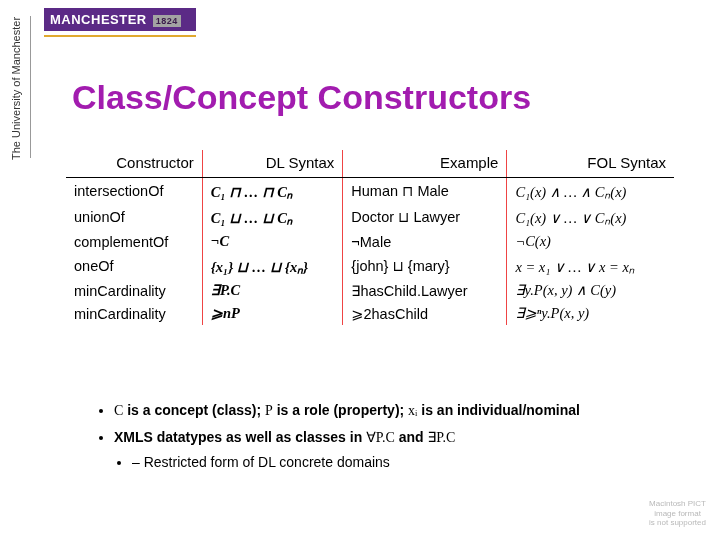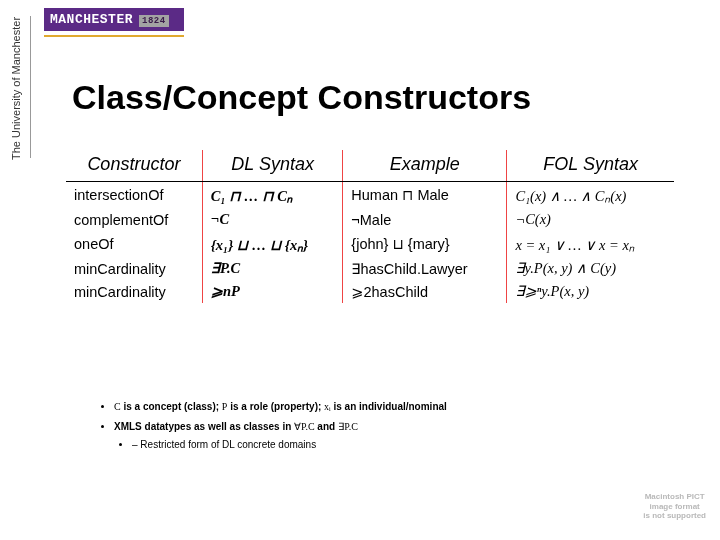--- a/index.html
+++ b/index.html
@@ -10,22 +10,21 @@
     background: #fff;
     font-family: Arial, Helvetica, sans-serif;
     color: #000;
     position: relative;
     overflow: hidden;
   }
   .logo-block {
     position: absolute;
     top: 8px;
     left: 44px;
-    width: 140px;
-    font-family: Liberation Mono, monospace;
+    width: 152px;
   }
   .logo-bar {
     background: #5b2a86;
     color: #fff;
     font-weight: bold;
     font-size: 13px;
     letter-spacing: 0.5px;
     padding: 4px 6px;
     display: flex;
     align-items: baseline;
@@ -60,71 +59,70 @@
     width: 1px;
     height: 142px;
     background: #999;
   }
   .title {
     position: absolute;
     top: 78px;
     left: 72px;
     font-size: 34px;
     font-weight: bold;
-    color: #000000;
+    color: #a21caf;
   }
   .table-wrap {
     position: absolute;
     top: 150px;
     left: 66px;
     width: 608px;
   }
   table {
     border-collapse: collapse;
     width: 100%;
     font-size: 14px;
   }
   th {
-    text-align: center;
+    text-align: right;
     font-weight: normal;
     border-bottom: 1px solid #000;
     padding: 4px 8px 6px 8px;
-    font-size: 18px;
-    font-style: italic;
+    font-size: 15px;
   }
   td {
     padding: 3px 8px;
     font-size: 14.5px;
     white-space: nowrap;
     margin-left: 28px;
   }
   .col-divider {
     border-left: 1px solid #ef4444;
   }
   .math { font-family: "Cambria Math", "STIX", serif; }
   .bullets {
     position: absolute;
     top: 398px;
     left: 96px;
     width: 590px;
-    font-size: 10px;
+    font-size: 14px;
     line-height: 1.8;
   }
   .bullets li { margin-bottom: 2px; }
   .bullets ul { list-style: disc; padding-left: 18px; margin: 0; }
   .sub { list-style: none; padding-left: 30px; margin-top: 2px; }
   .sub li::before { content: "–  "; }
   .ser { font-family: "Times New Roman", serif; }
   .footer-note {
     position: absolute;
     right: 14px;
-    bottom: 19px;
+    bottom: 12px;
     font-size: 8px;
     color: #b9b9b9;
-    font-weight: bold;
+    font-weight: normal;
     text-align: center;
     line-height: 1.2;
   }
 </style>
 </head>
 <body>
 
 <div class="logo-block">
   <div class="logo-bar">
     <span>MANCHESTER</span>
@@ -146,20 +144,26 @@
         <th class="col-divider">Example</th>
         <th class="col-divider">FOL Syntax</th>
       </tr>
     </thead>
     <tbody id="tbody">
         <tr>
           <td>intersectionOf</td>
           <td class="col-divider math"><b><i>C₁ ⊓ … ⊓ Cₙ</i></b></td>
           <td class="col-divider">Human ⊓ Male</td>
           <td class="col-divider math"><i>C₁(x) ∧ … ∧ Cₙ(x)</i></td>
+        </tr>
+        <tr>
+          <td>unionOf</td>
+          <td class="col-divider math"><b><i>C₁ ⊔ … ⊔ Cₙ</i></b></td>
+          <td class="col-divider">Doctor ⊔ Lawyer</td>
+          <td class="col-divider math"><i>C₁(x) ∨ … ∨ Cₙ(x)</i></td>
         </tr>
         <tr>
           <td>complementOf</td>
           <td class="col-divider math"><b><i>¬C</i></b></td>
           <td class="col-divider">¬Male</td>
           <td class="col-divider math"><i>¬C(x)</i></td>
         </tr>
         <tr>
           <td>oneOf</td>
           <td class="col-divider math"><b><i>{x₁} ⊔ … ⊔ {xₙ}</i></b></td>

